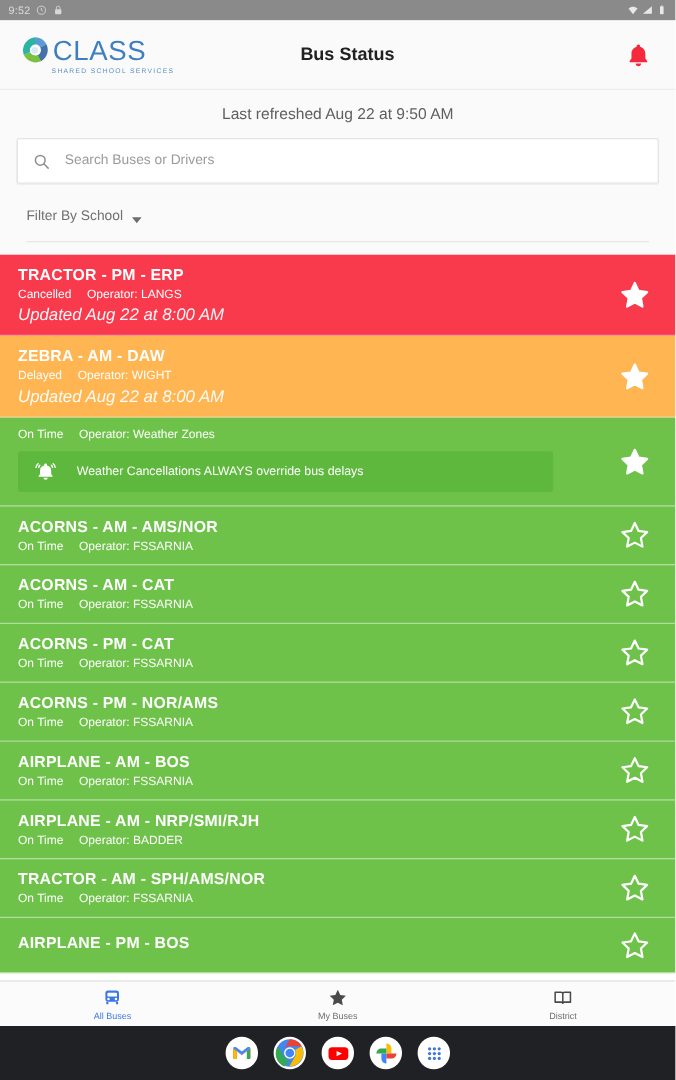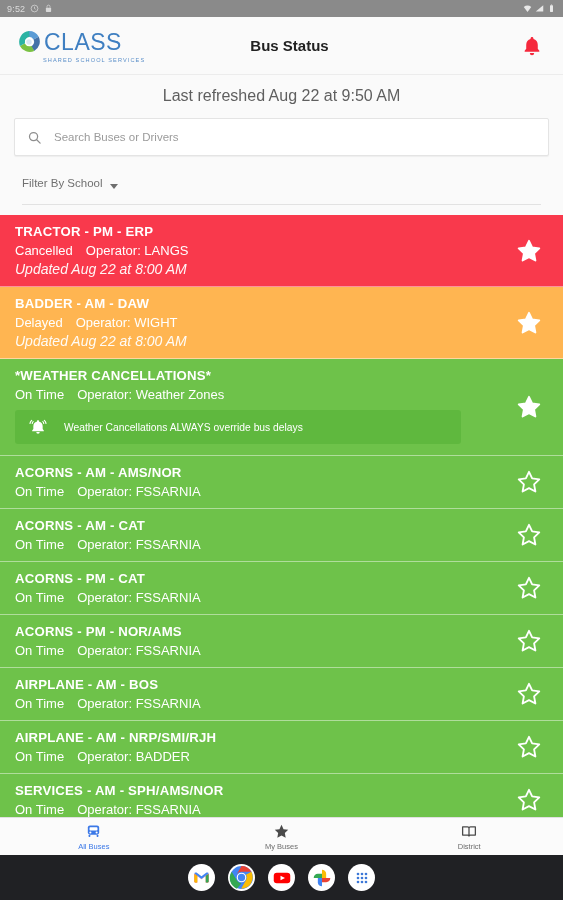--- a/index.html
+++ b/index.html
@@ -41,21 +41,21 @@
   }
   .appbar-title {
     position: absolute; left: 16px; right: 0; text-align: center;
     font-size: 15px; font-weight: bold; color: #212121; pointer-events: none;
   }
   .bell-btn { margin-left: auto; width: 30px; height: 30px; display: flex; align-items: center; justify-content: center; }
 
   
   .toolarea { background: #fafafa; flex: 0 0 auto; padding-bottom: 1px; }
   .refreshed {
-    text-align: center; font-size: 16px; color: #5f5f5f;
+    text-align: center; font-size: 13px; color: #5f5f5f;
     padding: 12px 0 13px 0;
   }
   .searchwrap { padding: 0 14px; }
   .searchbox {
     height: 38px; background: #ffffff; border: 1px solid #e4e4e4; border-radius: 2px;
     display: flex; align-items: center; padding: 0 12px; gap: 12px;
     box-shadow: 0 1px 1px rgba(0,0,0,.05);
   }
   .search-ph { font-size: 11.5px; color: #9b9b9b; }
   .filterrow { padding: 17px 0 13px 22px; }
@@ -75,21 +75,21 @@
     min-height: 46px;
   }
   .row.red { background: #f9394c; }
   .row.orange { background: #ffb551; }
   .row.green { background: #6ec24a; }
   .row-main { flex: 1 1 auto; min-width: 0; }
   .row-title {
     font-size: 13.2px; font-weight: bold; color: #ffffff;
     letter-spacing: .2px; margin-bottom: 4px; white-space: nowrap;
   }
-  .row-sub { font-size: 13px; color: #ffffff; display: flex; gap: 13px; white-space: nowrap; }
+  .row-sub { font-size: 10px; color: #ffffff; display: flex; gap: 13px; white-space: nowrap; }
   .row-upd { font-size: 14px; color: #ffffff; font-style: italic; margin-top: 3px; opacity: .95; }
   .star-btn { width: 40px; flex: 0 0 auto; display: flex; align-items: center; justify-content: center; }
 
   .alert-banner {
     margin: 8px 0 2px 0; background: #5fb83e; border-radius: 3px;
     height: 34px; display: flex; align-items: center; gap: 16px; padding: 0 13px;
     width: 446px;
   }
   .alert-text { font-size: 10.3px; color: #ffffff; }
 
@@ -196,36 +196,35 @@
           <div class="row-upd">Updated Aug 22 at 8:00 AM</div>
         </div>
         <div class="star-btn">
           <svg width="26" height="26" viewBox="0 0 24 24">
             <path d="M12 2.6l2.9 6.1 6.6.9-4.8 4.6 1.2 6.6L12 17.7 6.1 20.8l1.2-6.6L2.5 9.6l6.6-.9z" fill="#ffffff" stroke="#ffffff" stroke-width="1.7" stroke-linejoin="round"></path>
           </svg>
         </div>
       </div>
       <div class="row orange">
         <div class="row-main">
-          <div class="row-title">BADDER - AM - DAW</div>
+          <div class="row-title">ZEBRA - AM - DAW</div>
           <div class="row-sub">
             <span>Delayed</span>
             <span>Operator:  WIGHT</span>
           </div>
           <div class="row-upd">Updated Aug 22 at 8:00 AM</div>
         </div>
         <div class="star-btn">
           <svg width="26" height="26" viewBox="0 0 24 24">
             <path d="M12 2.6l2.9 6.1 6.6.9-4.8 4.6 1.2 6.6L12 17.7 6.1 20.8l1.2-6.6L2.5 9.6l6.6-.9z" fill="#ffffff" stroke="#ffffff" stroke-width="1.7" stroke-linejoin="round"></path>
           </svg>
         </div>
       </div>
       <div class="row green">
         <div class="row-main">
-          <div class="row-title">*WEATHER CANCELLATIONS*</div>
           <div class="row-sub">
             <span>On Time</span>
             <span>Operator:  Weather Zones</span>
           </div>
           <div class="alert-banner">
             <svg width="20" height="20" viewBox="0 0 24 24">
               <path d="M12 4c-.8 0-1.4.6-1.4 1.4v.4A5.4 5.4 0 006.4 11v3.4L5 16.3v.9h14v-.9l-1.4-1.9V11a5.4 5.4 0 00-4.2-5.2v-.4C13.4 4.6 12.8 4 12 4z" fill="#ffffff"></path>
               <path d="M9.9 18.1a2.1 2.1 0 004.2 0z" fill="#ffffff"></path>
               <path d="M4.4 4.1C3.3 5 2.6 6.3 2.4 7.7M6.2 5.6c-.6.5-1 1.3-1.1 2.1M19.6 4.1c1.1.9 1.8 2.2 2 3.6M17.8 5.6c.6.5 1 1.3 1.1 2.1" stroke="#ffffff" stroke-width="1.4" fill="none" stroke-linecap="round"></path>
             </svg>
@@ -317,21 +316,21 @@
           </div>
         </div>
         <div class="star-btn">
           <svg width="26" height="26" viewBox="0 0 24 24">
             <path d="M12 2.6l2.9 6.1 6.6.9-4.8 4.6 1.2 6.6L12 17.7 6.1 20.8l1.2-6.6L2.5 9.6l6.6-.9z" fill="none" stroke="#ffffff" stroke-width="1.7" stroke-linejoin="round"></path>
           </svg>
         </div>
       </div>
       <div class="row green">
         <div class="row-main">
-          <div class="row-title">SERVICES - AM - SPH/AMS/NOR</div>
+          <div class="row-title">TRACTOR - AM - SPH/AMS/NOR</div>
           <div class="row-sub">
             <span>On Time</span>
             <span>Operator:  FSSARNIA</span>
           </div>
         </div>
         <div class="star-btn">
           <svg width="26" height="26" viewBox="0 0 24 24">
             <path d="M12 2.6l2.9 6.1 6.6.9-4.8 4.6 1.2 6.6L12 17.7 6.1 20.8l1.2-6.6L2.5 9.6l6.6-.9z" fill="none" stroke="#ffffff" stroke-width="1.7" stroke-linejoin="round"></path>
           </svg>
         </div>

